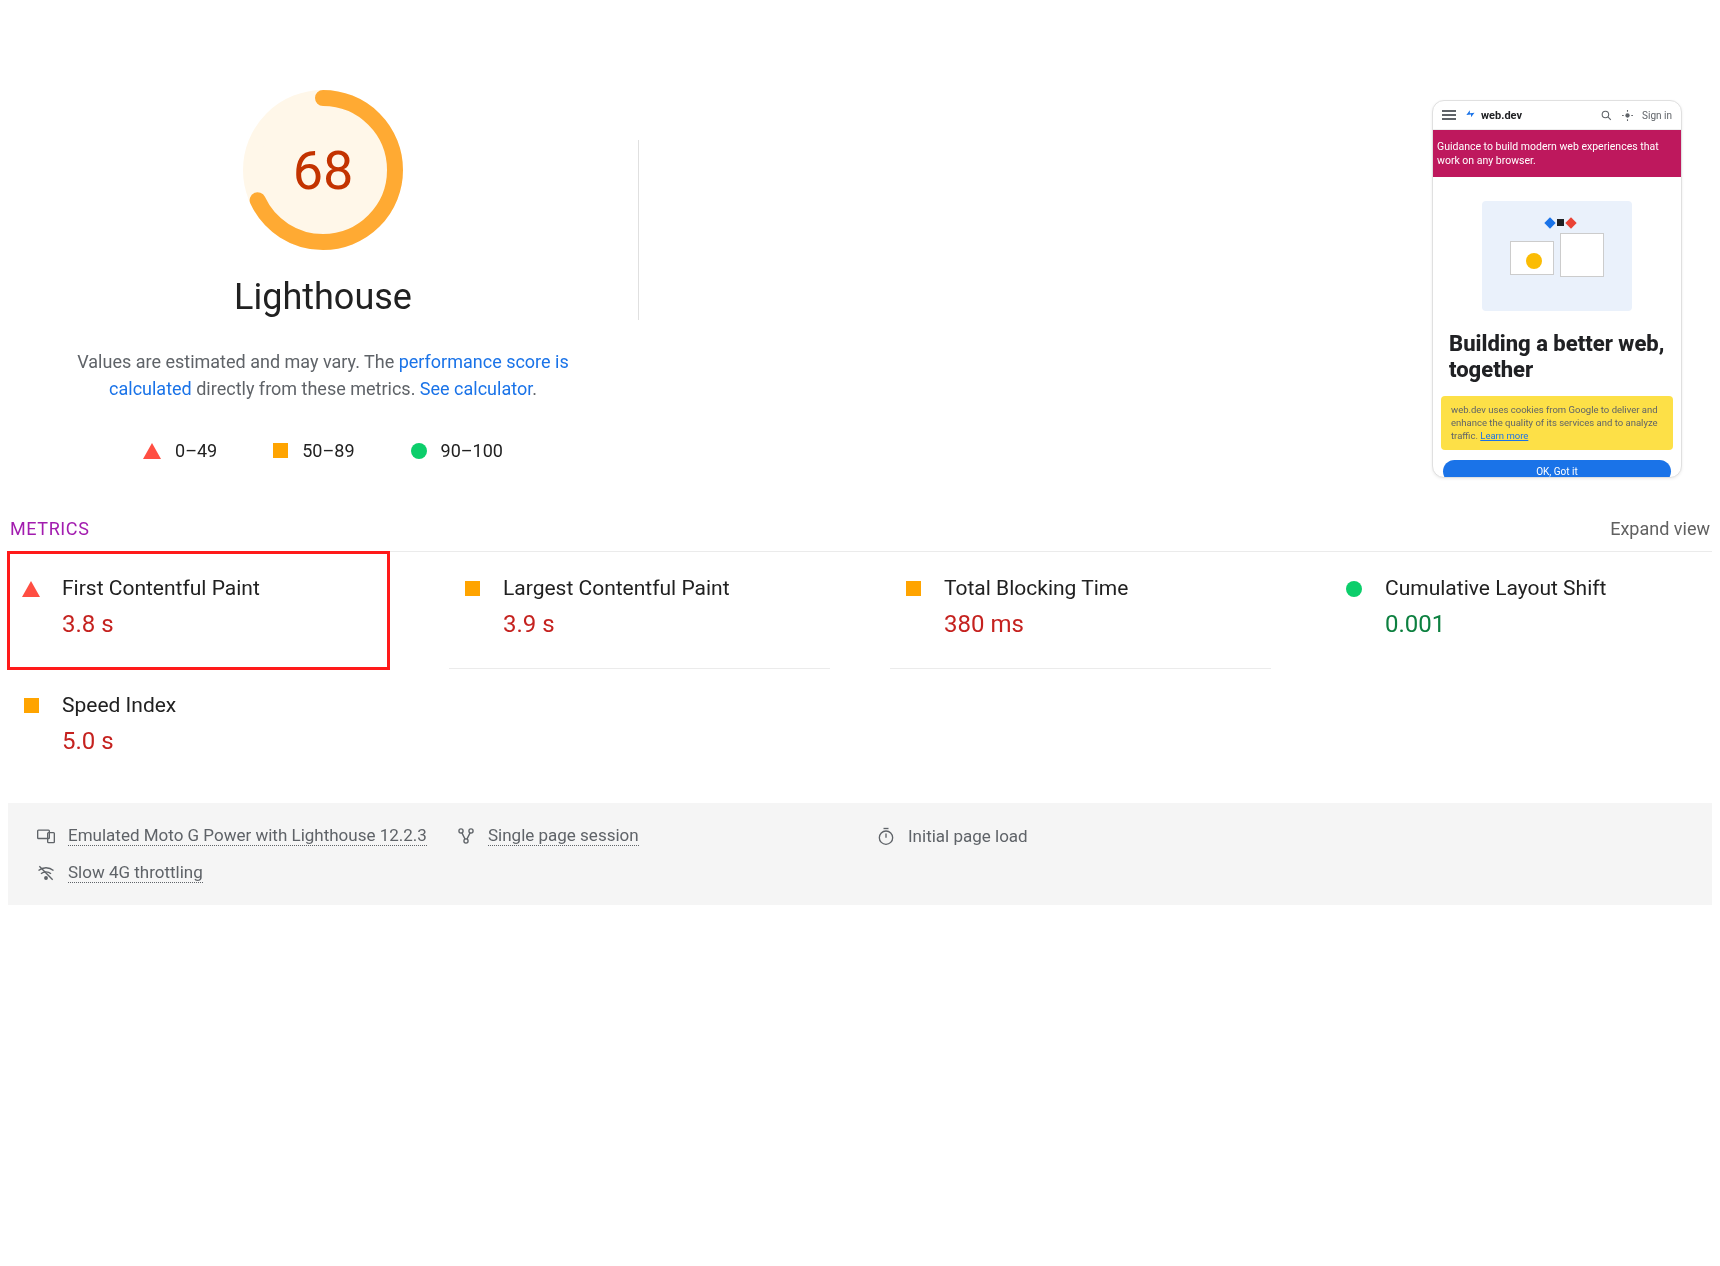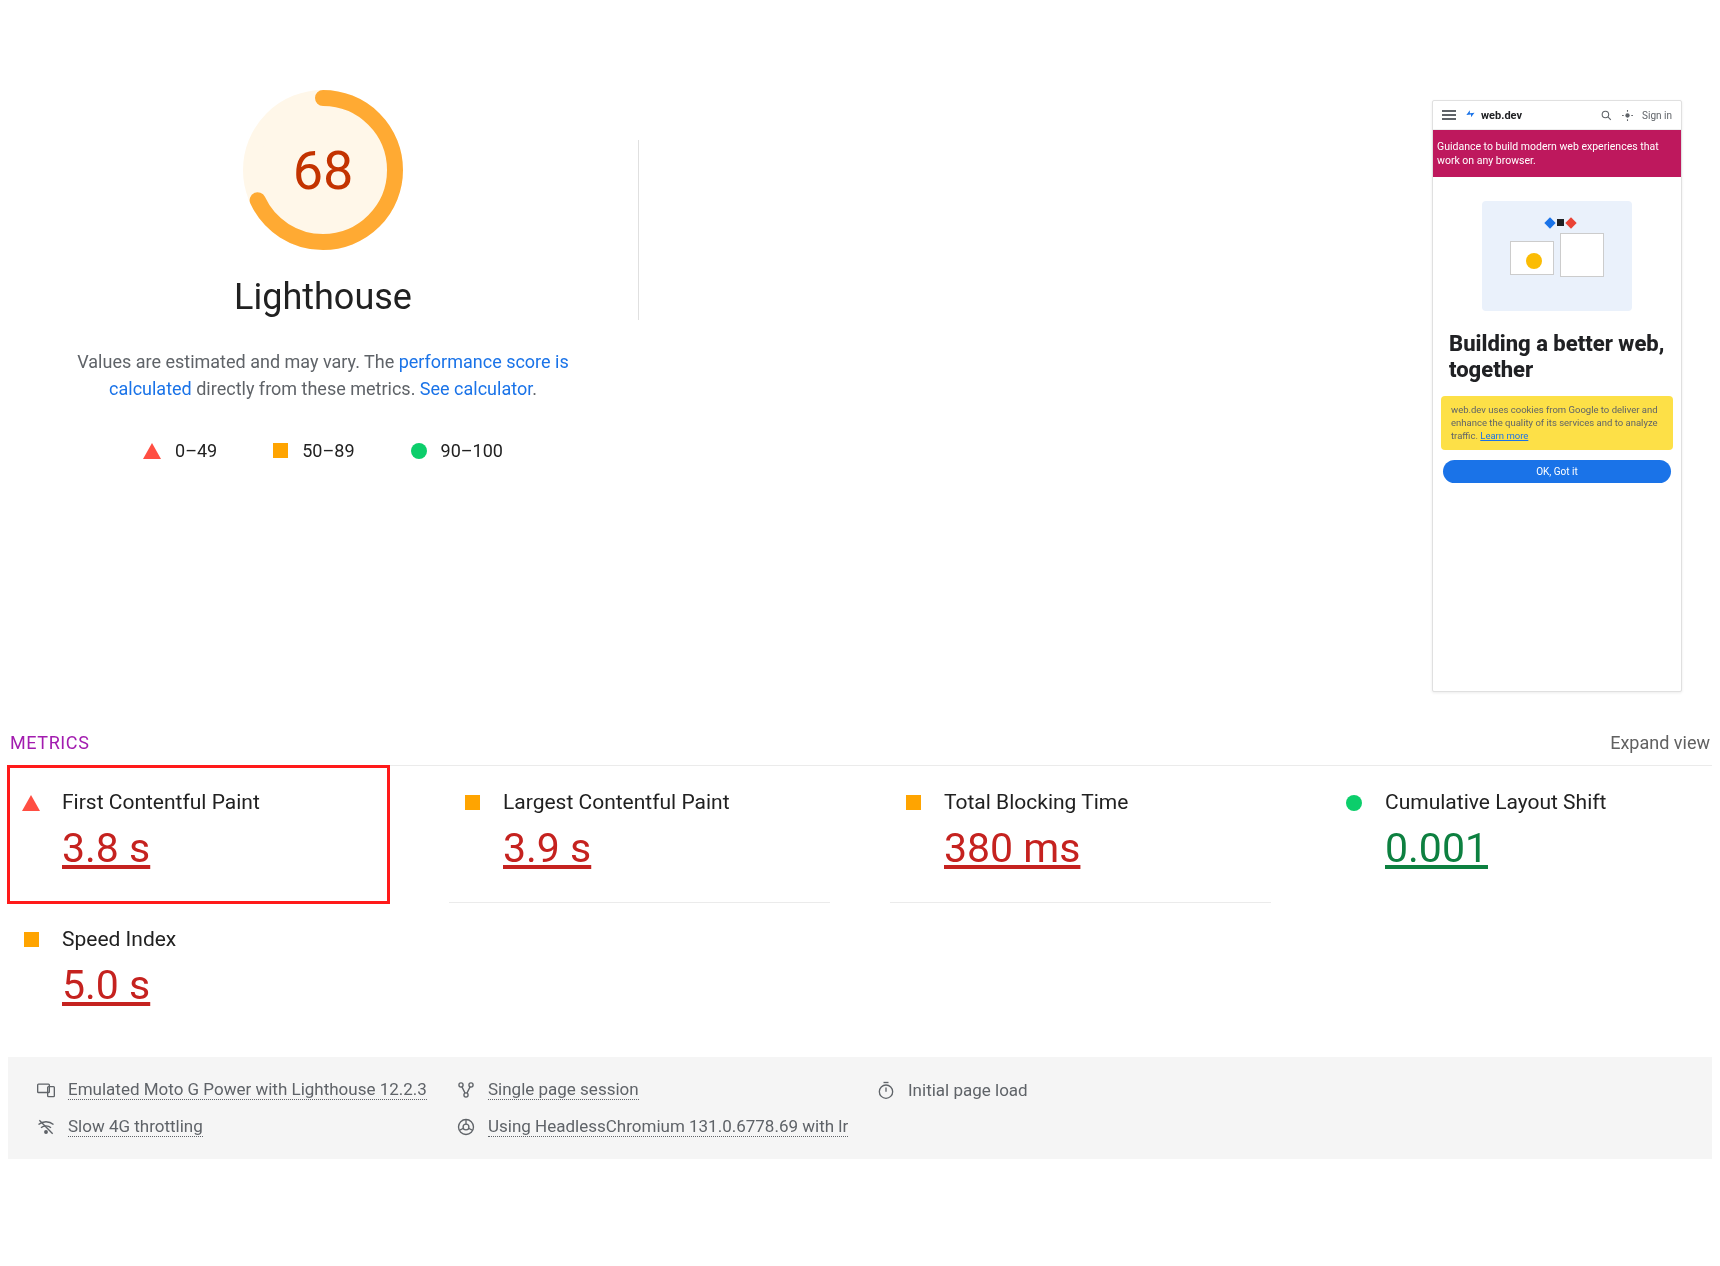--- a/index.html
+++ b/index.html
@@ -53,21 +53,21 @@
   .perf-desc a { color:#1a73e8; text-decoration:none; }
 
   .legend { margin-top:38px; display:flex; gap:56px; align-items:center; }
   .legend-item { display:flex; align-items:center; gap:14px; font-size:18px; color:#212121; }
   .tri-red  { width:0;height:0;border-left:9px solid transparent;border-right:9px solid transparent;border-bottom:16px solid #ff4e42; }
   .sq-orange{ width:15px;height:15px;background:#ffa400; }
   .circ-green{ width:16px;height:16px;border-radius:50%;background:#0cce6b; }
 
   
   .preview {
-    width: 250px; height:592px; border:1px solid #e0e0e0; border-radius:2px;
+    width: 250px; height:378px; border:1px solid #e0e0e0; border-radius:12px;
     overflow:hidden; font-size:11px; color:#202124; background:#fff;
     box-shadow: 0 1px 3px rgba(0,0,0,0.08);
   }
   .pv-head { display:flex; align-items:center; gap:8px; padding:7px 9px; border-bottom:1px solid #eee; }
   .pv-menu { width:14px; display:flex; flex-direction:column; gap:2px;}
   .pv-menu span{height:2px;background:#5f6368;}
   .pv-logo { color:#1a73e8; font-weight:700; display:flex; align-items:center; gap:3px;}
   .pv-logo svg{width:14px;height:14px;}
   .pv-name { font-weight:700; color:#202124;}
   .pv-right { margin-left:auto; display:flex; gap:8px; align-items:center; color:#5f6368;}
@@ -98,21 +98,21 @@
   }
   .metric-cell {
     display:flex; gap:22px; padding:24px 6px 30px 14px;
     border-bottom:1px solid #ebebeb;
     align-items:flex-start;
   }
   .metric-cell.noborder { border-bottom:none; }
   .metric-cell.highlight { outline:3px solid #ff1a1a; outline-offset:-2px; border-bottom:none; }
   .metric-icon { width:18px; display:flex; justify-content:center; padding-top:5px;}
   .metric-name { font-size:21px; color:#212121; margin-bottom:10px;}
-  .metric-val  { font-size:41px; font-weight:400;text-decoration:underline;}
+  .metric-val  { font-size:24px; font-weight:400;}
   .val-red   { color:#c5221f; }
   .val-green { color:#0d8040; }
 
   
   .footer {
     margin-top:18px; background:#f5f5f5; padding:22px 28px;
     display:grid; grid-template-columns: 420px 420px auto; row-gap:16px;
     font-size:17px; color:#5f6368;
   }
   .footer .item { display:flex; align-items:center; gap:12px; }
@@ -297,25 +297,15 @@
     </div>
     <div class="item dotted">
       <svg viewBox="0 0 24 24">
           <path d="M3 9a14 14 0 0 1 18 0"></path>
           <path d="M6 13a9 9 0 0 1 12 0"></path>
           <circle cx="12" cy="18" r="1.5" fill="#5f6368"></circle>
           <line x1="4" y1="4" x2="20" y2="20"></line>
         </svg>
       <span>Slow 4G throttling</span>
     </div>
-    <div class="item dotted">
-      <svg viewBox="0 0 24 24">
-          <circle cx="12" cy="12" r="9"></circle>
-          <circle cx="12" cy="12" r="3.5"></circle>
-          <line x1="12" y1="3" x2="12" y2="8.5"></line>
-          <line x1="4" y1="16" x2="9" y2="13.5"></line>
-          <line x1="20" y1="16" x2="15" y2="13.5"></line>
-        </svg>
-      <span>Using HeadlessChromium 131.0.6778.69 with lr</span>
-    </div>
   </div>
 
 </div>
 
 </body></html>

